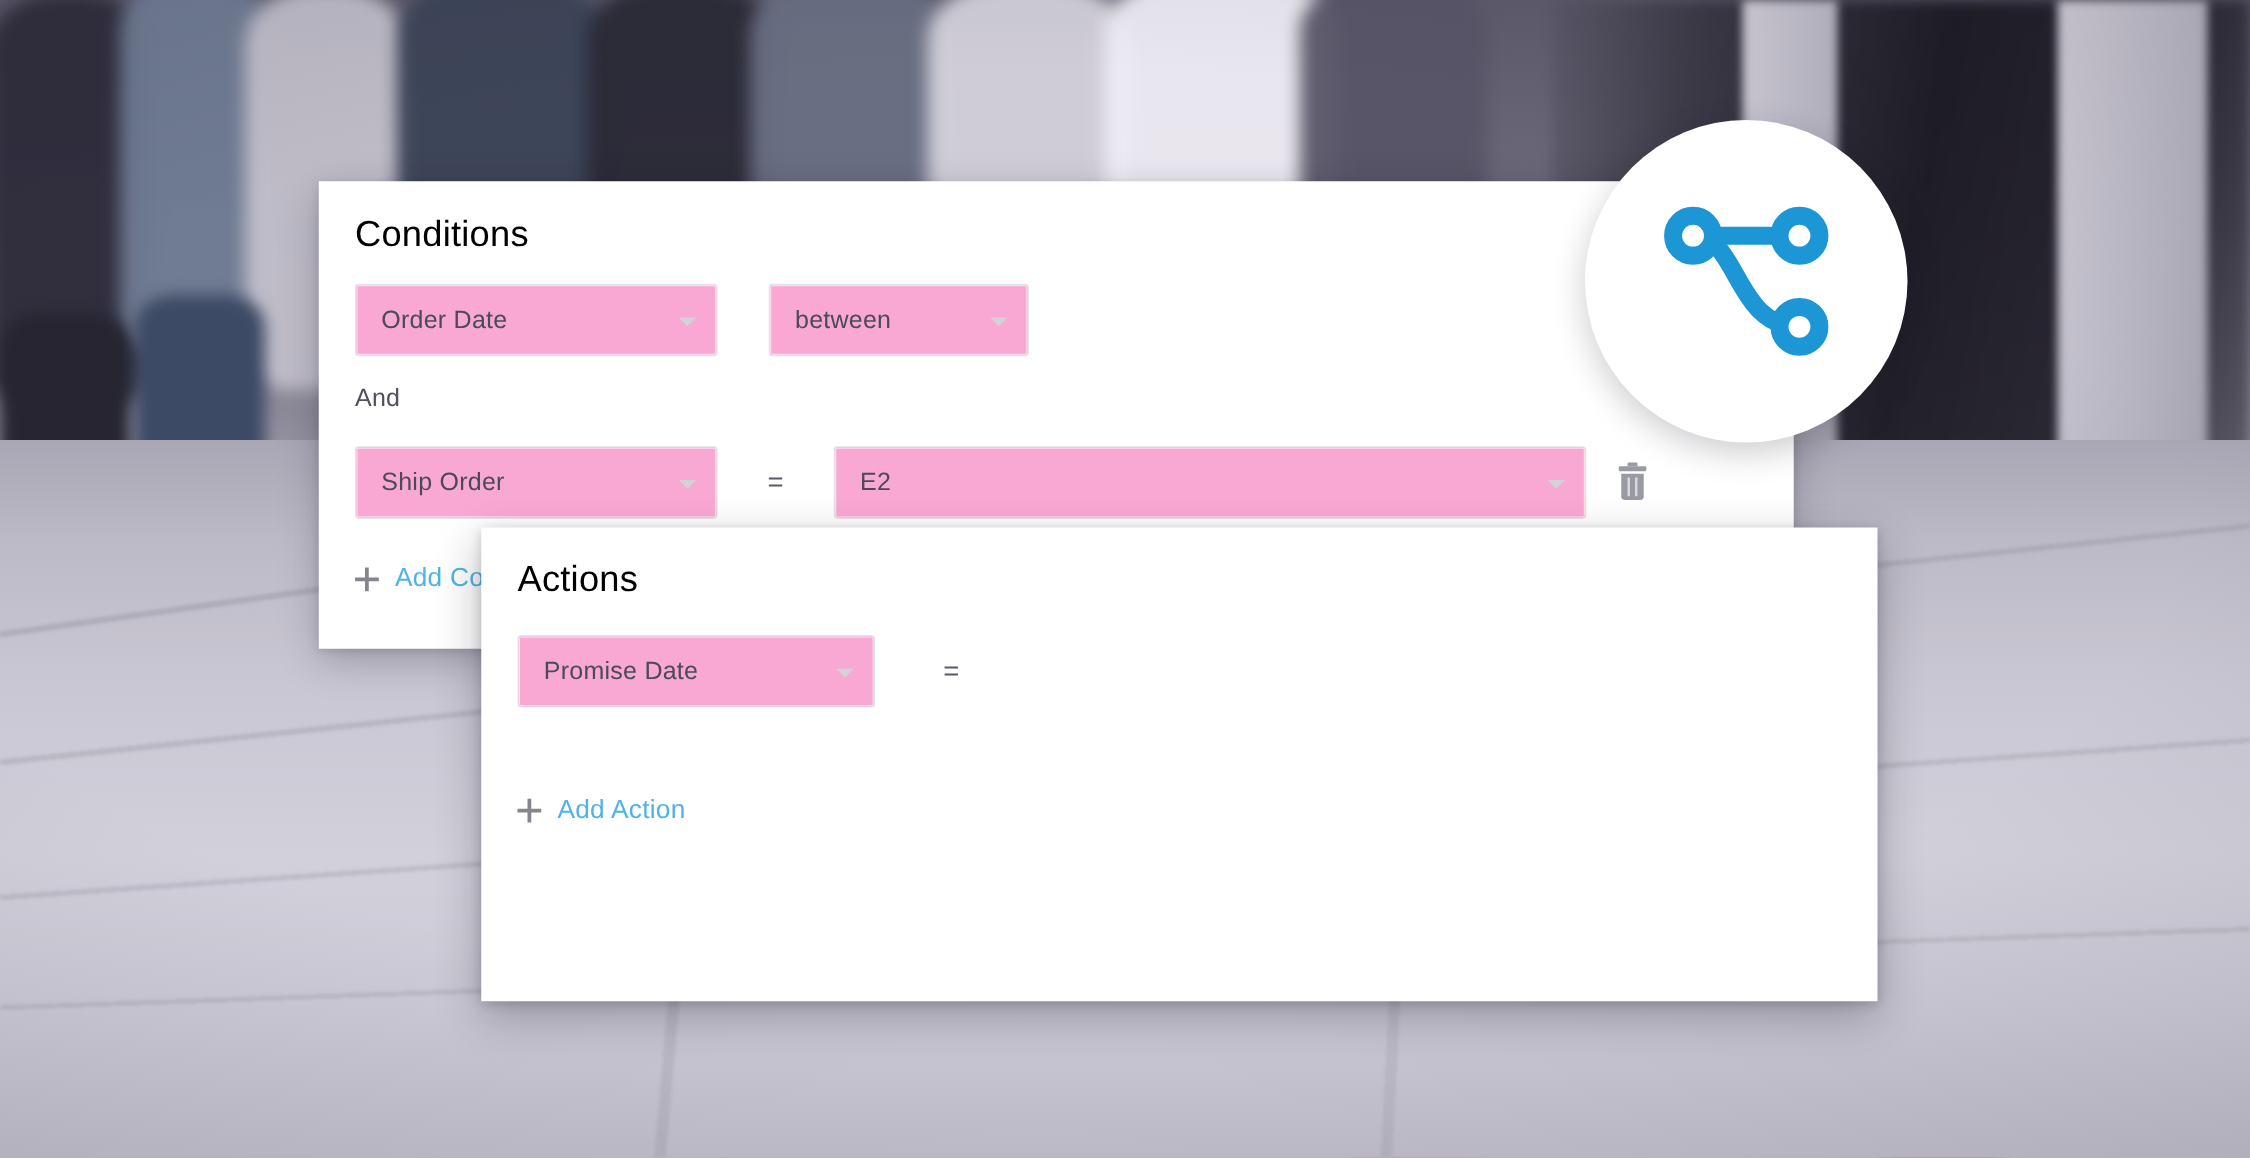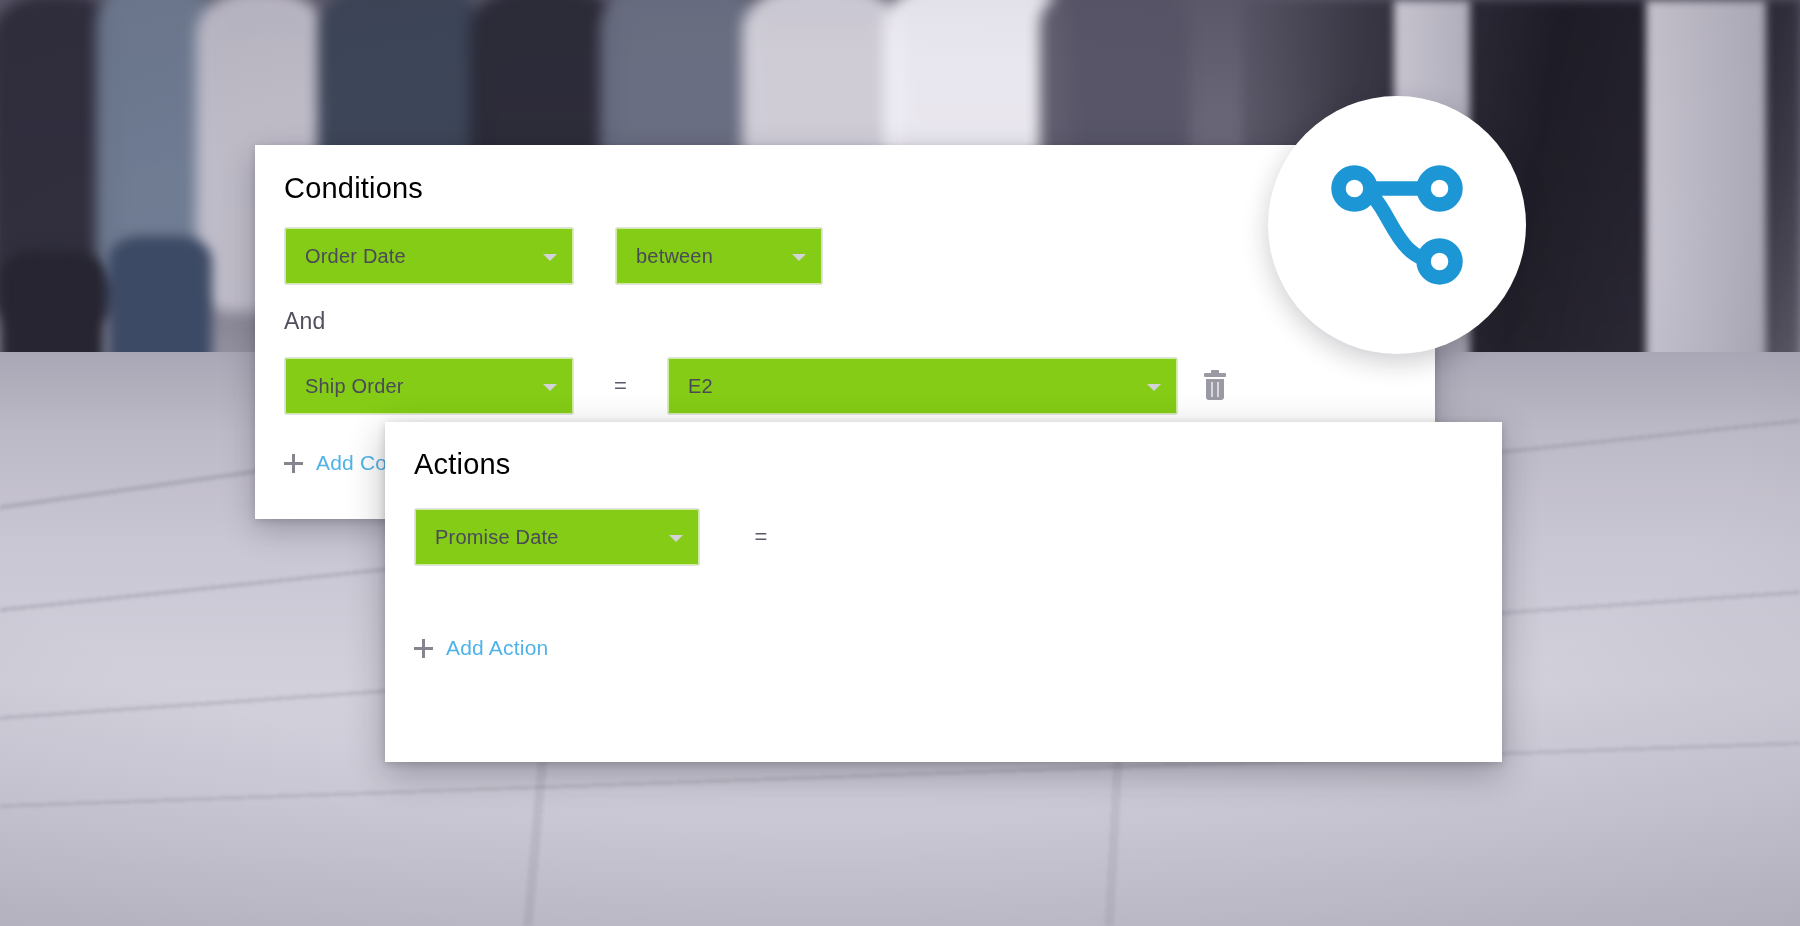--- a/index.html
+++ b/index.html
@@ -117,21 +117,21 @@
     width: 1180px;
     height: 374px;
     box-shadow: 0 10px 30px rgba(26,24,38,.26), 0 2px 7px rgba(26,24,38,.16);
     z-index: 10;
   }
 
   #actions-panel {
     left: 385px;
     top: 422px;
     width: 1117px;
-    height: 340px;
+    height: 379px;
     box-shadow: 0 12px 34px rgba(26,24,38,.30), 0 2px 8px rgba(26,24,38,.18);
     z-index: 20;
   }
 
   .panel-title {
     font-size: 29px;
     font-weight: 400;
     color: #000000;
     letter-spacing: .2px;
   }
@@ -140,21 +140,21 @@
 
   
   .row {
     display: flex;
     align-items: center;
     position: absolute;
   }
 
   .field {
     position: relative;
-    background: #84cc16;
+    background: #f9a8d4;
     border: 1px solid #e2e2e6;
     border-radius: 3px;
     height: 58px;
     display: flex;
     align-items: center;
     padding: 0 44px 0 20px;
     font-size: 20px;
     color: #4a4a58;
     letter-spacing: .2px;
     cursor: pointer;
@@ -172,37 +172,37 @@
   }
 
   .op {
     font-size: 22px;
     color: #5a5a68;
     text-align: center;
     user-select: none;
   }
 
   .conj {
-    font-size: 23px;
+    font-size: 20px;
     color: #50505e;
     letter-spacing: .2px;
   }
 
   
   #cond-row-1 { left: 29px; top: 82px; }
   #cond-row-1 .f-attr  { width: 290px; }
   #cond-row-1 .f-op    { width: 208px; margin-left: 41px; }
   #cond-row-1 .f-val   { width: 330px; margin-left: 43px; }
 
   #cond-and { left: 29px; top: 163px; }
 
   #cond-row-2 { left: 29px; top: 212px; }
   #cond-row-2 .f-attr  { width: 290px; }
   #cond-row-2 .op-eq   { width: 93px; }
-  #cond-row-2 .f-val   { width: 511px; }
+  #cond-row-2 .f-val   { width: 602px; }
   #cond-row-2 .trash-btn {
     width: 74px; height: 58px;
     display: flex; align-items: center; justify-content: center;
     cursor: pointer;
   }
 
   #add-condition { left: 29px; top: 306px; }
   #add-action    { left: 29px; top: 198px; margin-top: 16px; }
 
   .add-link {

